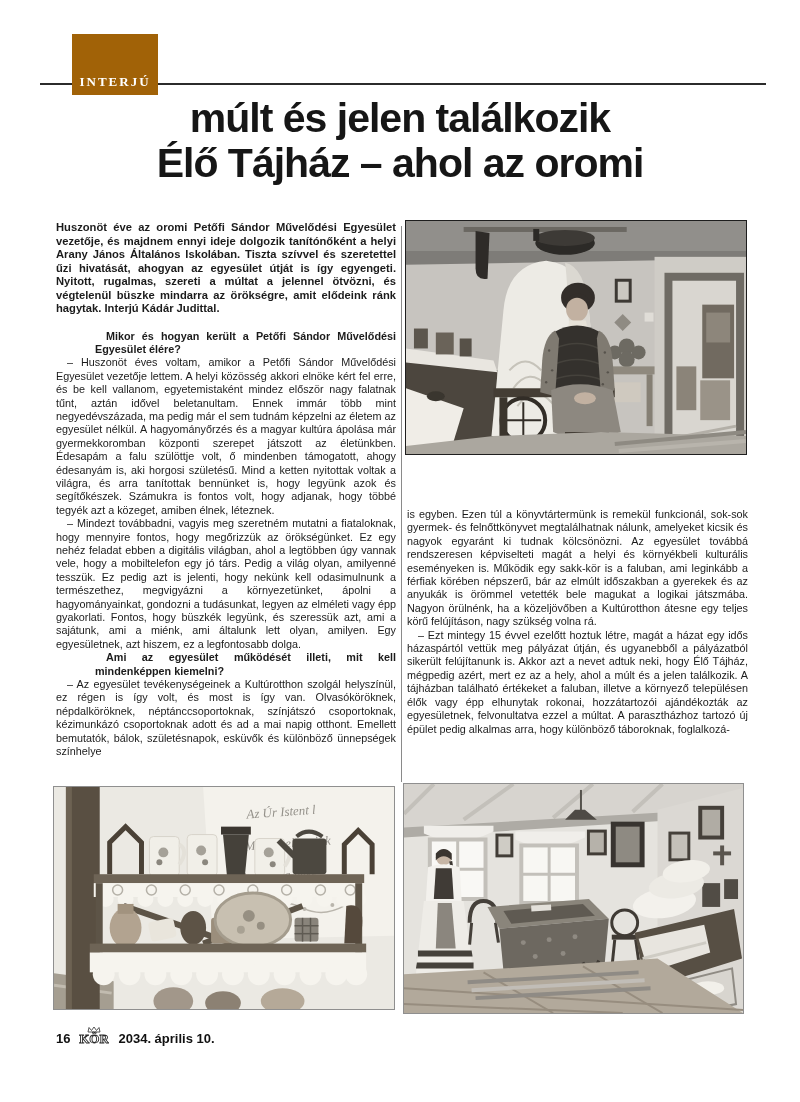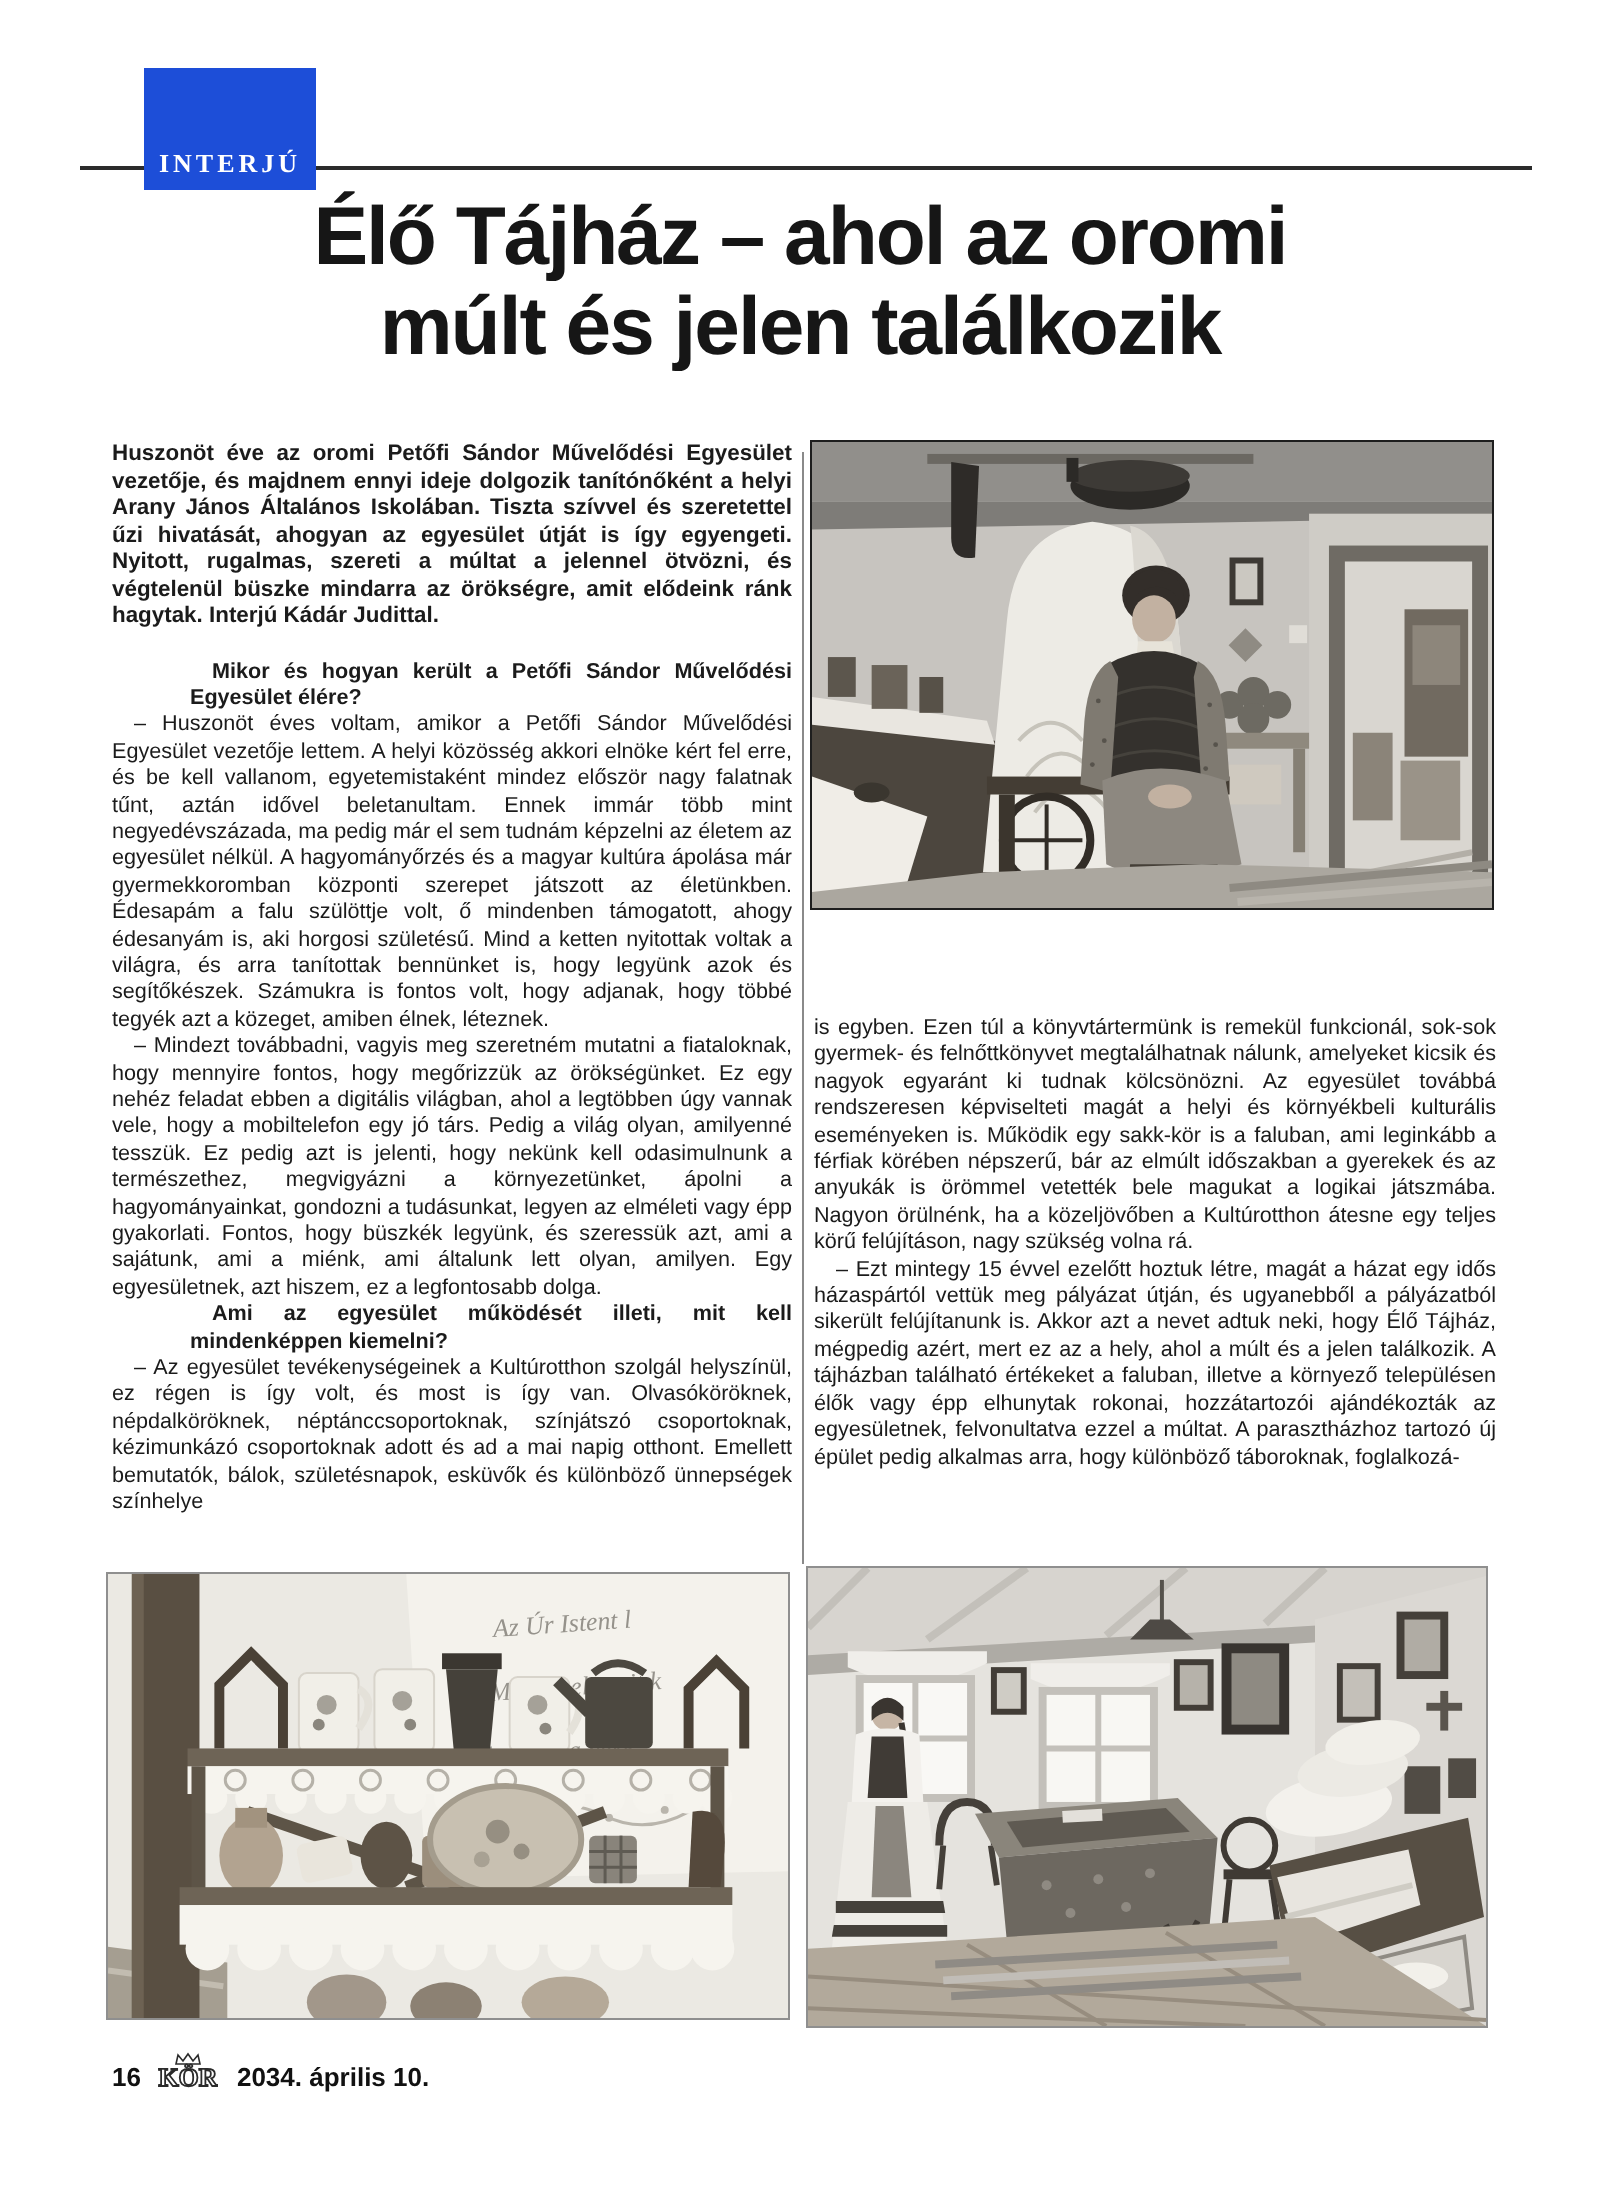--- a/index.html
+++ b/index.html
@@ -1,19 +1,19 @@
 <!DOCTYPE html>
 <html lang="hu"><head>
 <meta charset="utf-8">
 <style>
   html,body{margin:0;padding:0;background:#ffffff;}
   .page{position:relative;width:800px;height:1102px;background:#ffffff;overflow:hidden;
         font-family:"Liberation Sans",sans-serif;color:#1b1b1b;}
   .rule{position:absolute;left:40px;top:83px;width:726px;height:2px;background:#2b2b2b;}
-  .kicker-box{position:absolute;left:72px;top:34px;width:86px;height:61px;background:#1d4ed8;
+  .kicker-box{position:absolute;left:72px;top:34px;width:86px;height:61px;background:#a16207;
         display:flex;align-items:flex-end;justify-content:center;padding-bottom:5px;box-sizing:border-box;}
   .kicker-box span{font-family:"Liberation Serif",serif;font-weight:bold;font-size:13px;
         letter-spacing:2px;color:#ffffff;}
   .title{position:absolute;left:0;top:96px;width:800px;margin:0;text-align:center;
         font-size:41px;line-height:45px;font-weight:bold;letter-spacing:-1px;color:#161616;}
   .title span{display:block;}
   .col{position:absolute;}
   .col p{margin:0;font-size:10.8px;line-height:13.4px;text-align:justify;}
   .col-left{left:56px;top:221px;width:340px;}
   .col-right{left:407px;top:508px;width:341px;}
@@ -37,22 +37,22 @@
 <body>
 
 <div class="page">
 
   <div class="rule"></div>
   <div class="kicker-box">
     <span>INTERJÚ</span>
   </div>
 
   <h1 class="title">
+    <span>múlt és jelen találkozik</span>
     <span>Élő Tájház – ahol az oromi</span>
-    <span>múlt és jelen találkozik</span>
   </h1>
 
   <div class="col col-left">
     <p class="lead">Huszonöt éve az oromi Petőfi Sándor Művelődési Egyesület vezetője, és majdnem ennyi ideje dolgozik tanítónőként a helyi Arany János Általános Iskolában. Tiszta szívvel és szeretettel űzi hivatását, ahogyan az egyesület útját is így egyengeti. Nyitott, rugalmas, szereti a múltat a jelennel ötvözni, és végtelenül büszke mindarra az örökségre, amit elődeink ránk hagytak. Interjú Kádár Judittal.</p>
     <p class="q">Mikor és hogyan került a Petőfi Sándor Művelődési Egyesület élére?</p>
     <p class="a">– Huszonöt éves voltam, amikor a Petőfi Sándor Művelődési Egyesület vezetője lettem. A helyi közösség akkori elnöke kért fel erre, és be kell vallanom, egyetemistaként mindez először nagy falatnak tűnt, aztán idővel beletanultam. Ennek immár több mint negyedévszázada, ma pedig már el sem tudnám képzelni az életem az egyesület nélkül. A hagyományőrzés és a magyar kultúra ápolása már gyermekkoromban központi szerepet játszott az életünkben. Édesapám a falu szülöttje volt, ő mindenben támogatott, ahogy édesanyám is, aki horgosi születésű. Mind a ketten nyitottak voltak a világra, és arra tanítottak bennünket is, hogy legyünk azok és segítőkészek. Számukra is fontos volt, hogy adjanak, hogy többé tegyék azt a közeget, amiben élnek, léteznek.</p>
     <p class="a">– Mindezt továbbadni, vagyis meg szeretném mutatni a fiataloknak, hogy mennyire fontos, hogy megőrizzük az örökségünket. Ez egy nehéz feladat ebben a digitális világban, ahol a legtöbben úgy vannak vele, hogy a mobiltelefon egy jó társ. Pedig a világ olyan, amilyenné tesszük. Ez pedig azt is jelenti, hogy nekünk kell odasimulnunk a természethez, megvigyázni a környezetünket, ápolni a hagyományainkat, gondozni a tudásunkat, legyen az elméleti vagy épp gyakorlati. Fontos, hogy büszkék legyünk, és szeressük azt, ami a sajátunk, ami a miénk, ami általunk lett olyan, amilyen. Egy egyesületnek, azt hiszem, ez a legfontosabb dolga.</p>
     <p class="q">Ami az egyesület működését illeti, mit kell mindenképpen kiemelni?</p>
     <p class="a">– Az egyesület tevékenységeinek a Kultúrotthon szolgál helyszínül, ez régen is így volt, és most is így van. Olvasóköröknek, népdalköröknek, néptánccsoportoknak, színjátszó csoportoknak, kézimunkázó csoportoknak adott és ad a mai napig otthont. Emellett bemutatók, bálok, születésnapok, esküvők és különböző ünnepségek színhelye</p>
   </div>

